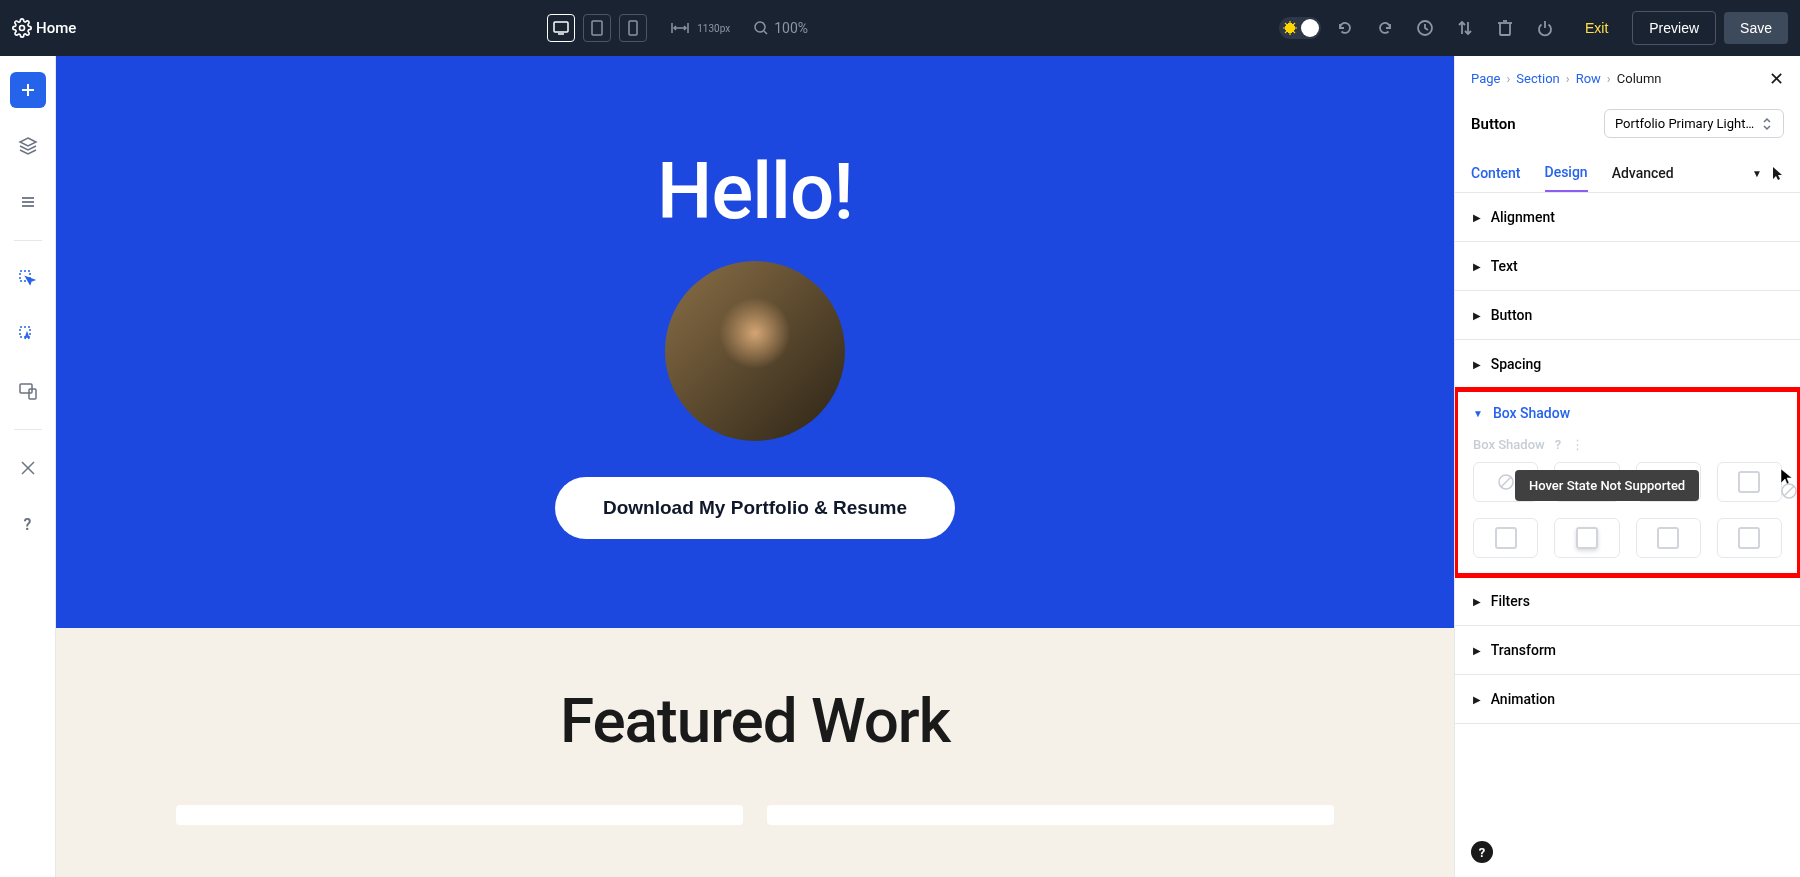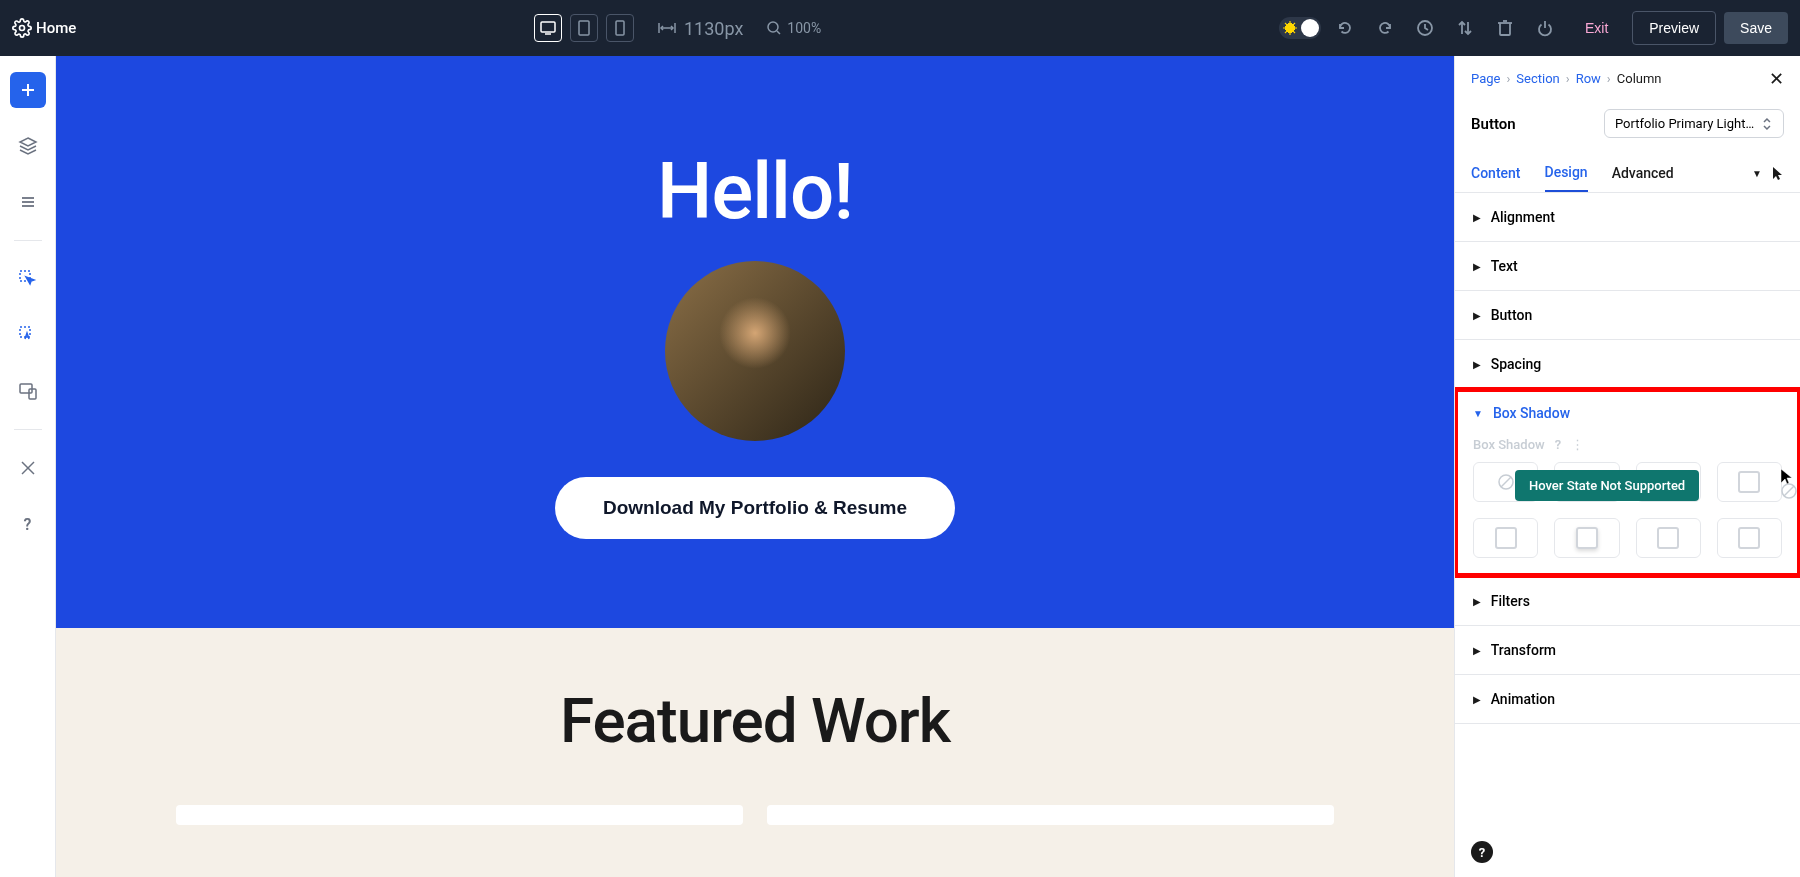--- a/index.html
+++ b/index.html
@@ -7,29 +7,29 @@
 
 
 .topbar { height: 56px; background: #1a2332; display: flex; align-items: center; color: #fff; padding: 0 12px; gap: 8px; }
 .topbar-left { display: flex; align-items: center; gap: 4px; }
 .gear-icon { width: 20px; height: 20px; display: flex; align-items: center; justify-content: center; cursor: pointer; }
 .home-label { font-size: 15px; font-weight: 500; }
 .topbar-center { flex: 1; display: flex; align-items: center; justify-content: center; gap: 24px; }
 .device-icons { display: flex; gap: 8px; align-items: center; }
 .device-btn { width: 28px; height: 28px; border: 1px solid #4a5568; border-radius: 4px; display: flex; align-items: center; justify-content: center; cursor: pointer; background: transparent; }
 .device-btn.active { border-color: #fff; }
-.width-control { display: flex; align-items: center; gap: 8px; color: #8896a6; font-size: 18px; }
+.width-control { display: flex; align-items: center; gap: 8px; color: #8896a6; font-size: 10px; }
 .zoom-control { display: flex; align-items: center; gap: 6px; color: #8896a6; font-size: 14px; }
 .topbar-right { display: flex; align-items: center; gap: 8px; }
 .top-icon-btn { width: 32px; height: 32px; display: flex; align-items: center; justify-content: center; cursor: pointer; color: #8896a6; }
 .theme-toggle { display: flex; align-items: center; background: #2d3748; border-radius: 12px; padding: 2px; gap: 2px; }
 .theme-toggle .sun { width: 18px; height: 18px; border-radius: 50%; background: radial-gradient(circle, #ffd700 40%, transparent 40%); display: flex; align-items: center; justify-content: center; }
 .theme-toggle .moon { width: 18px; height: 18px; border-radius: 50%; background: #fff; }
 .btn { padding: 8px 16px; border-radius: 4px; font-size: 14px; font-weight: 500; cursor: pointer; border: none; }
-.btn-ghost { background: transparent; color: #f9a8d4; }
+.btn-ghost { background: transparent; color: #fde047; }
 .btn-outline { background: #1a2332; color: #fff; border: 1px solid #4a5568; }
 .btn-save { background: #3d4a5c; color: #fff; }
 
 
 .main { display: flex; height: calc(877px - 56px); }
 
 
 .left-sidebar { width: 56px; background: #fff; border-right: 1px solid #e5e7eb; display: flex; flex-direction: column; align-items: center; padding-top: 16px; gap: 20px; }
 .sidebar-btn { width: 36px; height: 36px; display: flex; align-items: center; justify-content: center; cursor: pointer; border-radius: 6px; color: #6b7280; }
 .sidebar-btn.primary { background: #2563eb; color: #fff; }
@@ -54,38 +54,38 @@
 .breadcrumb { display: flex; align-items: center; padding: 12px 16px; font-size: 13px; gap: 6px; color: #2563eb; }
 .breadcrumb .sep { color: #9ca3af; }
 .breadcrumb .last { color: #1a1a1a; }
 .breadcrumb .close { margin-left: auto; cursor: pointer; color: #1a1a1a; font-size: 18px; }
 .element-row { display: flex; align-items: center; justify-content: space-between; padding: 8px 16px 16px; }
 .element-label { font-size: 15px; font-weight: 600; }
 .preset-sel { border: 1px solid #d1d5db; border-radius: 6px; padding: 6px 10px; font-size: 13px; display: flex; align-items: center; gap: 6px; cursor: pointer; max-width: 180px; }
 .preset-sel span:first-child { white-space: nowrap; overflow: hidden; text-overflow: ellipsis; }
 .tabs { display: flex; border-bottom: 1px solid #e5e7eb; padding: 0 16px; gap: 24px; align-items: center; }
 .tab { padding: 10px 0; font-size: 14px; font-weight: 500; color: #2563eb; cursor: pointer; position: relative; }
-.tab.active { border-bottom: 2px solid #1d4ed8; }
+.tab.active { border-bottom: 2px solid #8b5cf6; }
 .tab.dark { color: #1a1a1a; }
 .tab-extras { margin-left: auto; display: flex; gap: 10px; align-items: center; }
 .accordion { flex: 1; overflow: auto; }
 .acc-item { border-bottom: 1px solid #e5e7eb; }
 .acc-header { display: flex; align-items: center; padding: 16px 18px; font-size: 14px; font-weight: 500; cursor: pointer; gap: 10px; }
 .acc-caret { font-size: 10px; color: #1a1a1a; }
 .acc-item.open .acc-header { color: #2563eb; }
 .acc-item.open .acc-caret { color: #2563eb; }
 .acc-body { padding: 0 18px 18px; }
 .shadow-label-row { display: flex; align-items: center; gap: 10px; color: #c7cdd4; font-size: 13px; font-weight: 500; margin-bottom: 10px; }
 .shadow-grid { display: grid; grid-template-columns: repeat(4, 1fr); gap: 16px; }
 .shadow-opt { height: 40px; border: 1px solid #e5e7eb; border-radius: 6px; display: flex; align-items: center; justify-content: center; cursor: pointer; position: relative; }
 .shadow-opt.none { color: #c7cdd4; }
 .shadow-opt .sq { width: 22px; height: 22px; border: 2px solid #d1d5db; border-radius: 3px; }
 .shadow-opt .sq.sh { box-shadow: 0 2px 4px rgba(0,0,0,0.15); }
 .highlight-box { position: absolute; border: 5px solid #ff0000; pointer-events: none; }
-.tooltip { position: absolute; background: #0f766e; color: #fff; padding: 8px 14px; border-radius: 4px; font-size: 13px; font-weight: 500; white-space: nowrap; z-index: 100; }
+.tooltip { position: absolute; background: #404040; color: #fff; padding: 8px 14px; border-radius: 4px; font-size: 13px; font-weight: 500; white-space: nowrap; z-index: 100; }
 .cursor-arrow { position: absolute; z-index: 101; }
 .help-fab { position: absolute; bottom: 14px; left: 16px; width: 22px; height: 22px; border-radius: 50%; background: #1a1a1a; color: #fff; display: flex; align-items: center; justify-content: center; font-size: 13px; font-weight: 700; cursor: pointer; }
 
 svg { display: block; }
 </style>
 </head>
 <body>
 
 <div class="topbar">
   <div class="topbar-left">

